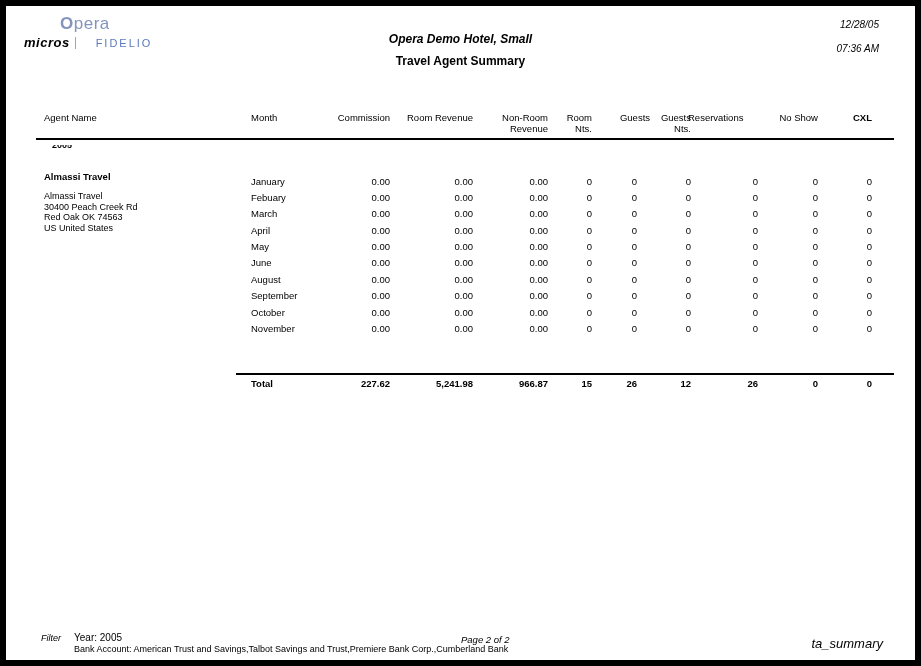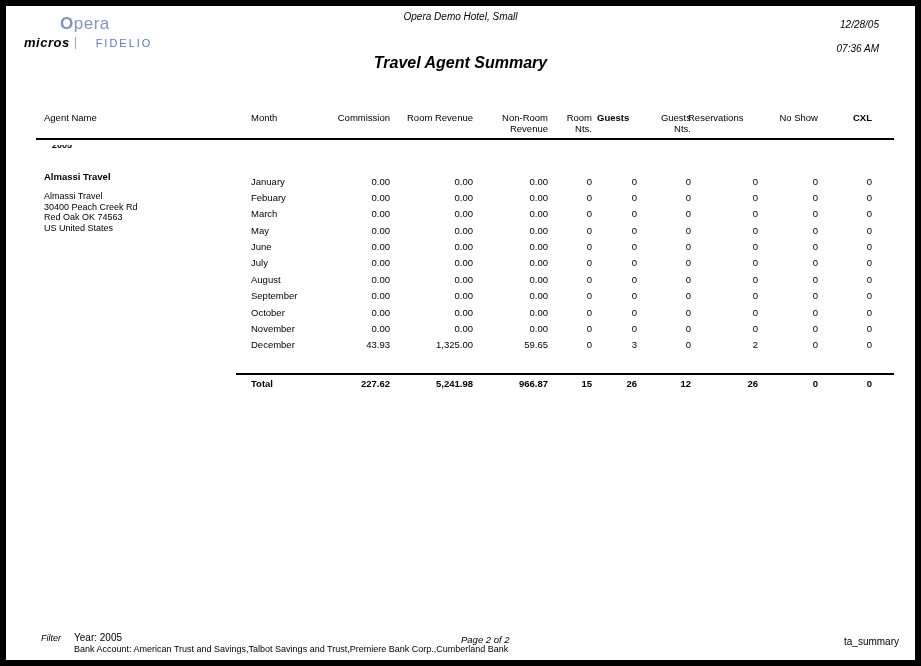--- a/index.html
+++ b/index.html
@@ -13,35 +13,35 @@
   
   .logo { left:18px; top:8px; }
   .logo-opera { display:block; margin-left:36px; font-size:17px; letter-spacing:0.5px; }
   .logo-opera::first-letter { font-weight:bold; }
   .logo-row2 { display:flex; align-items:center; gap:5px; margin-top:1px; }
   .logo-micros { font-size:13px; font-weight:bold; letter-spacing:0.5px; }
   .logo-sep { width:1px; height:12px; background:#93a4cd; }
   .logo-fidelio { font-size:11px; letter-spacing:2px; }
 
   
-  .hotel-name { left:0; right:0; top:5px; text-align:center; font-style:italic; font-size:10px; }
-  .report-title { left:0; right:0; top:48px; text-align:center; font-style:italic; font-weight:bold; font-size:16px; }
+  .hotel-name { left:0; right:0; top:26px; text-align:center; font-style:italic; font-size:12px;font-weight:bold; }
+  .report-title { left:0; right:0; top:48px; text-align:center; font-weight:bold; font-size:12px; }
   .run-date { right:36px; top:13px; font-style:italic; font-size:10px; }
   .run-time { right:36px; top:37px; font-style:italic; font-size:10px; }
 
   
   .col-headers { left:0; top:106px; width:921px; height:30px; font-size:9.5px; }
   .col-headers span { position:absolute; top:0; line-height:11px; }
   .h-agent  { left:38px; }
   .h-month  { left:245px; }
   .h-comm   { left:314px; width:70px; text-align:right; }
   .h-rrev   { left:387px; width:80px; text-align:right; }
   .h-nrrev  { left:480px; width:62px; text-align:right; }
   .h-rnts   { left:550px; width:36px; text-align:right; }
-  .h-guests { left:591px; width:40px; text-align:left;font-weight:bold; }
+  .h-guests { left:609px; width:40px; text-align:center; }
   .h-gnts   { left:645px; width:40px; text-align:right; }
   .h-resv   { left:682px; width:70px; }
   .h-noshow { left:762px; width:50px; text-align:right; }
   .h-cxl    { left:816px; width:50px; text-align:right;font-weight:bold; }
 
   .header-rule { left:30px; top:132px; width:858px; height:2px; background:#000; }
 
   .year-clip { left:46px; top:139px; width:26px; height:6px; overflow:hidden; }
   .year-clip span { display:block; margin-top:-5px; font-weight:bold; font-size:9px; }
 
@@ -59,21 +59,21 @@
 
   .total-rule { left:230px; top:367px; width:658px; height:2px; background:#000; }
   .total-table { left:245px; top:370px; width:621px; font-weight:bold; }
   .total-table td { height:15px; }
 
   
   .filter-label { left:35px; top:627px; font-style:italic; font-size:9px; }
   .footer-year  { left:68px; top:626px; font-size:10px; white-space:nowrap; }
   .footer-bank  { left:68px; top:638px; font-size:9px; white-space:nowrap; }
   .footer-page  { left:455px; top:628px; font-style:italic; font-size:9.5px; }
-  .footer-report{ right:16px; top:630px; font-size:10px; }
+  .footer-report{ right:32px; top:630px; font-style:italic; font-size:13px; }
 </style>
 </head>
 <body>
 
 <div class="page">
 
   <div class="abs logo">
     <span class="logo-opera" style="color: rgb(132, 148, 189);">Opera</span>
     <div class="logo-row2">
       <span class="logo-micros" style="color: #000000; font-style: italic;">micros</span>
@@ -162,20 +162,32 @@
         <td class="num">0.00</td>
         <td class="num">0.00</td>
         <td class="num">0</td>
         <td class="num">0</td>
         <td class="num">0</td>
         <td class="num">0</td>
         <td class="num">0</td>
         <td class="num">0</td>
       </tr>
         <tr>
+        <td>April</td>
+        <td class="num">0.00</td>
+        <td class="num">0.00</td>
+        <td class="num">0.00</td>
+        <td class="num">0</td>
+        <td class="num">0</td>
+        <td class="num">0</td>
+        <td class="num">0</td>
+        <td class="num">0</td>
+        <td class="num">0</td>
+      </tr>
+        <tr>
         <td>May</td>
         <td class="num">0.00</td>
         <td class="num">0.00</td>
         <td class="num">0.00</td>
         <td class="num">0</td>
         <td class="num">0</td>
         <td class="num">0</td>
         <td class="num">0</td>
         <td class="num">0</td>
         <td class="num">0</td>
@@ -186,32 +198,20 @@
         <td class="num">0.00</td>
         <td class="num">0.00</td>
         <td class="num">0</td>
         <td class="num">0</td>
         <td class="num">0</td>
         <td class="num">0</td>
         <td class="num">0</td>
         <td class="num">0</td>
       </tr>
         <tr>
-        <td>July</td>
-        <td class="num">0.00</td>
-        <td class="num">0.00</td>
-        <td class="num">0.00</td>
-        <td class="num">0</td>
-        <td class="num">0</td>
-        <td class="num">0</td>
-        <td class="num">0</td>
-        <td class="num">0</td>
-        <td class="num">0</td>
-      </tr>
-        <tr>
         <td>August</td>
         <td class="num">0.00</td>
         <td class="num">0.00</td>
         <td class="num">0.00</td>
         <td class="num">0</td>
         <td class="num">0</td>
         <td class="num">0</td>
         <td class="num">0</td>
         <td class="num">0</td>
         <td class="num">0</td>
@@ -242,32 +242,20 @@
       </tr>
         <tr>
         <td>November</td>
         <td class="num">0.00</td>
         <td class="num">0.00</td>
         <td class="num">0.00</td>
         <td class="num">0</td>
         <td class="num">0</td>
         <td class="num">0</td>
         <td class="num">0</td>
-        <td class="num">0</td>
-        <td class="num">0</td>
-      </tr>
-        <tr>
-        <td>December</td>
-        <td class="num">43.93</td>
-        <td class="num">1,325.00</td>
-        <td class="num">59.65</td>
-        <td class="num">0</td>
-        <td class="num">3</td>
-        <td class="num">0</td>
-        <td class="num">2</td>
         <td class="num">0</td>
         <td class="num">0</td>
       </tr>
       </tbody>
   </table>
 
   <div class="abs total-rule"></div>
 
   <table class="abs report total-table">
     <colgroup>

